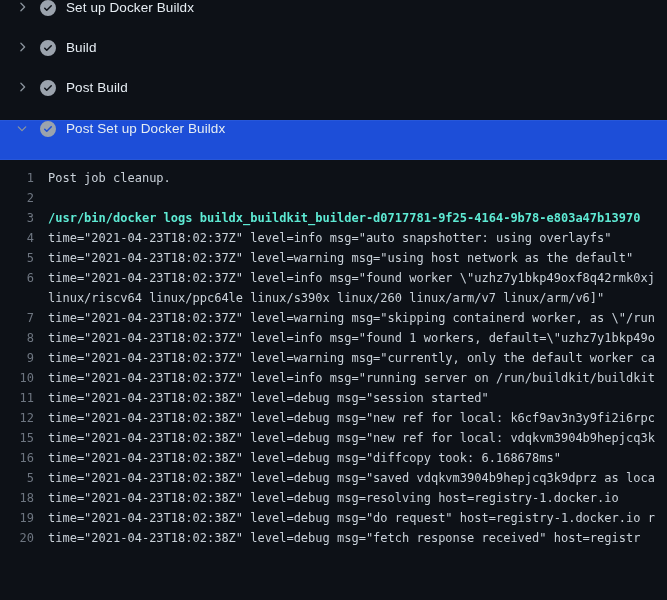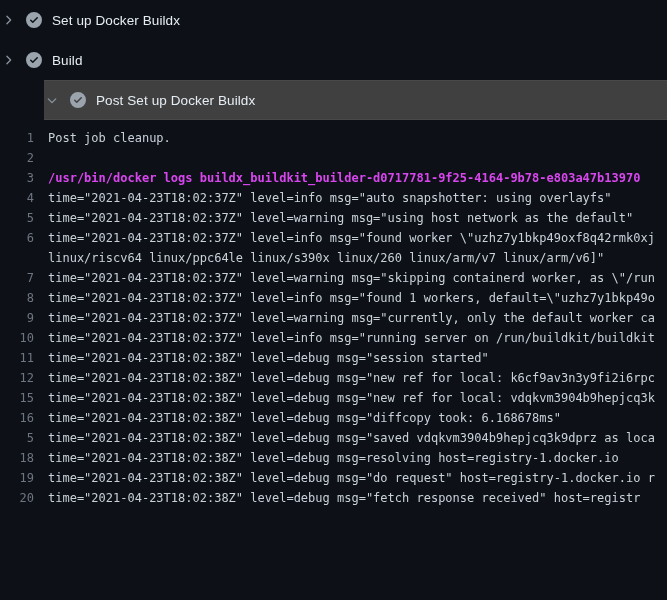--- a/index.html
+++ b/index.html
@@ -6,29 +6,29 @@
   html, body {
     width: 667px; height: 600px;
     overflow: hidden;
     background: #0d1117;
     font-family: "Liberation Sans", sans-serif;
   }
   .viewer { width: 667px; height: 600px; display: flex; flex-direction: column; }
 
   
   .step {
-    display: flex; align-items: center;
+    display: flex; align-items: flex-start;
     height: 40px; flex: 0 0 40px;
+    padding-left: 14px;
     cursor: pointer;
   }
   .step.expanded {
-    background: #404040;
+    background: #1d4ed8;
     border-top: 1px solid rgba(240,246,252,0.05);
     border-bottom: 1px solid rgba(240,246,252,0.05);
-    margin-left: 44px;
   }
   .chev { display: inline-flex; width: 16px; justify-content: center; color: #8b949e; }
   .chev svg { display: block; }
   .step.expanded .chev svg { transform: rotate(90deg); }
   .check { display: inline-flex; margin-left: 10px; }
   .step-label {
     margin-left: 10px;
     color: #e6edf3;
     font-size: 13.5px;
     font-weight: 400;
@@ -50,21 +50,21 @@
   }
   .ln {
     flex: 0 0 48px;
     text-align: right;
     padding-right: 14px;
     color: #6e7681;
     cursor: pointer;
     user-select: none;
   }
   .lt { color: #c9d1d9; overflow: hidden; }
-  .log-row.cmd .lt { color: #d946ef; font-weight: 700; }
+  .log-row.cmd .lt { color: #5eead4; font-weight: 700; }
   .toggle {
     display: inline-block;
     font-size: 9px;
     color: #c9d1d9;
     cursor: pointer;
     transform: translateY(-1px);
   }
 </style>
 </head>
 <body>
@@ -92,20 +92,33 @@
         </svg>
     </span>
     <span class="check">
       <svg width="16" height="16" viewBox="0 0 16 16" fill="#9ba3ad">
           <path fill-rule="evenodd" clip-rule="evenodd" d="M8 16A8 8 0 108 0a8 8 0 000 16zm3.78-9.72a.75.75 0 00-1.06-1.06L6.75 9.19 5.28 7.72a.75.75 0 00-1.06 1.06l2 2a.75.75 0 001.06 0l4.5-4.5z"></path>
         </svg>
     </span>
     <span class="step-label">Build</span>
   </div>
 
+  <div class="step">
+    <span class="chev">
+      <svg width="14" height="14" viewBox="0 0 16 16" fill="#8b949e">
+          <path d="M6.22 3.22a.75.75 0 011.06 0l4.25 4.25a.75.75 0 010 1.06l-4.25 4.25a.75.75 0 01-1.06-1.06L9.94 8 6.22 4.28a.75.75 0 010-1.06z"></path>
+        </svg>
+    </span>
+    <span class="check">
+      <svg width="16" height="16" viewBox="0 0 16 16" fill="#9ba3ad">
+          <path fill-rule="evenodd" clip-rule="evenodd" d="M8 16A8 8 0 108 0a8 8 0 000 16zm3.78-9.72a.75.75 0 00-1.06-1.06L6.75 9.19 5.28 7.72a.75.75 0 00-1.06 1.06l2 2a.75.75 0 001.06 0l4.5-4.5z"></path>
+        </svg>
+    </span>
+    <span class="step-label">Post Build</span>
+  </div>
 
   <div class="step expanded">
     <span class="chev">
       <svg width="14" height="14" viewBox="0 0 16 16" fill="#8b949e">
           <path d="M6.22 3.22a.75.75 0 011.06 0l4.25 4.25a.75.75 0 010 1.06l-4.25 4.25a.75.75 0 01-1.06-1.06L9.94 8 6.22 4.28a.75.75 0 010-1.06z"></path>
         </svg>
     </span>
     <span class="check">
       <svg width="16" height="16" viewBox="0 0 16 16" fill="#9ba3ad">
           <path fill-rule="evenodd" clip-rule="evenodd" d="M8 16A8 8 0 108 0a8 8 0 000 16zm3.78-9.72a.75.75 0 00-1.06-1.06L6.75 9.19 5.28 7.72a.75.75 0 00-1.06 1.06l2 2a.75.75 0 001.06 0l4.5-4.5z"></path>

